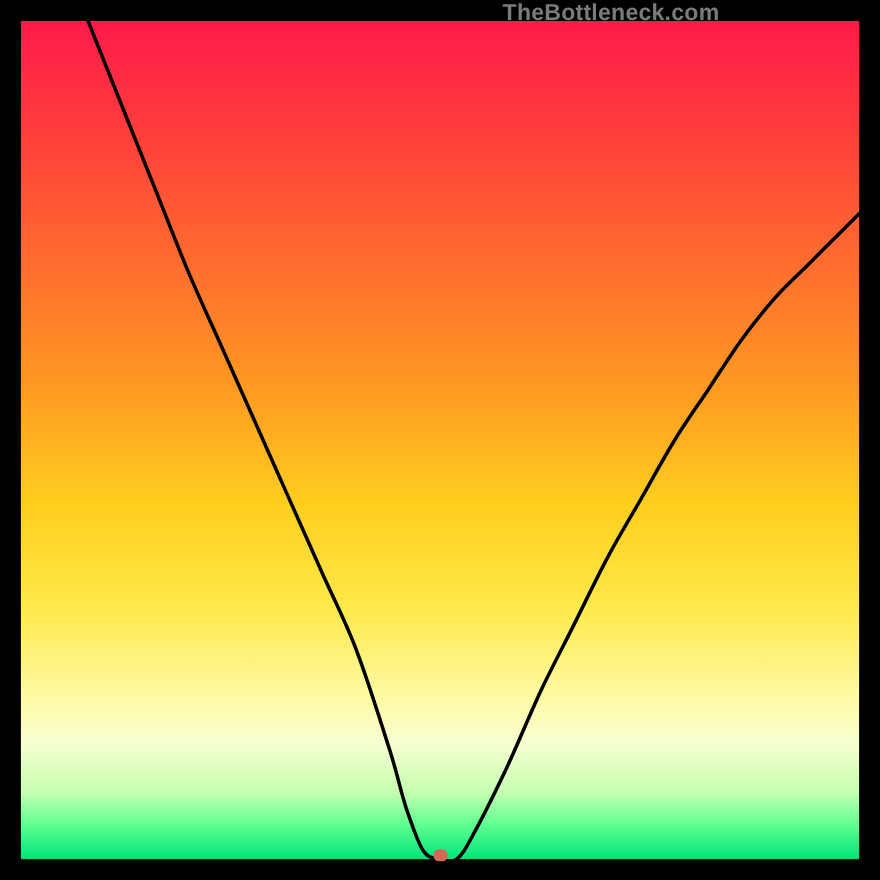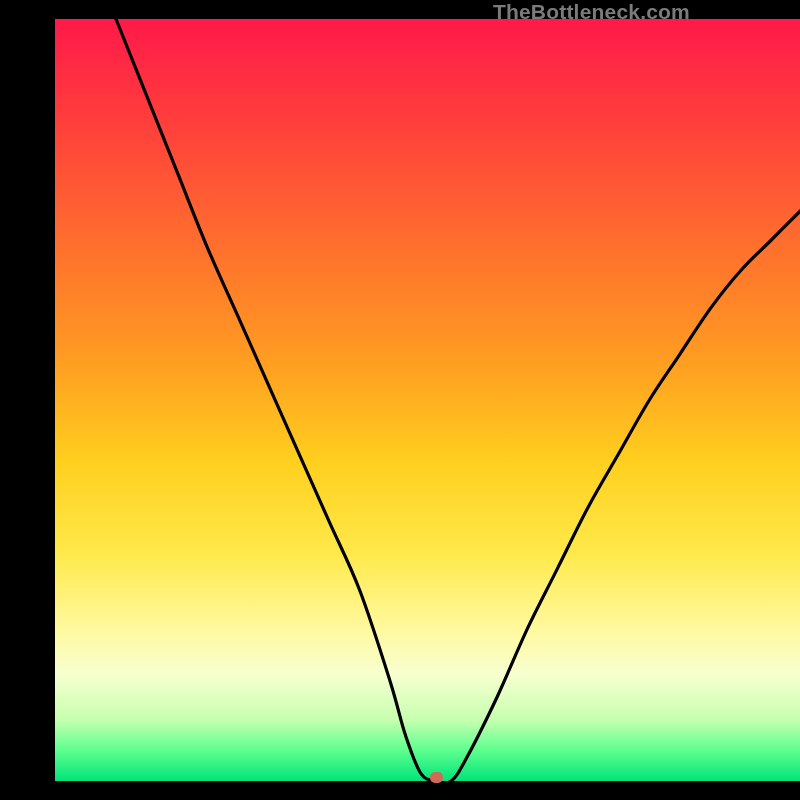--- a/index.html
+++ b/index.html
@@ -9,21 +9,20 @@
     height: 800px;
     background: #000;
     font-family: Arial, Helvetica, sans-serif;
     overflow: hidden;
   }
   .frame {
     position: absolute;
     left: 0; top: 0;
     width: 676px; height: 800px;
     background: #000;
-    margin-left: 36px;
   }
   .plot {
     position: absolute;
     left: 19px;
     top: 19px;
     width: 762px;
     height: 762px;
     background: linear-gradient(to bottom,
       #ff1a4a 0%,
       #ff3a3d 12%,

